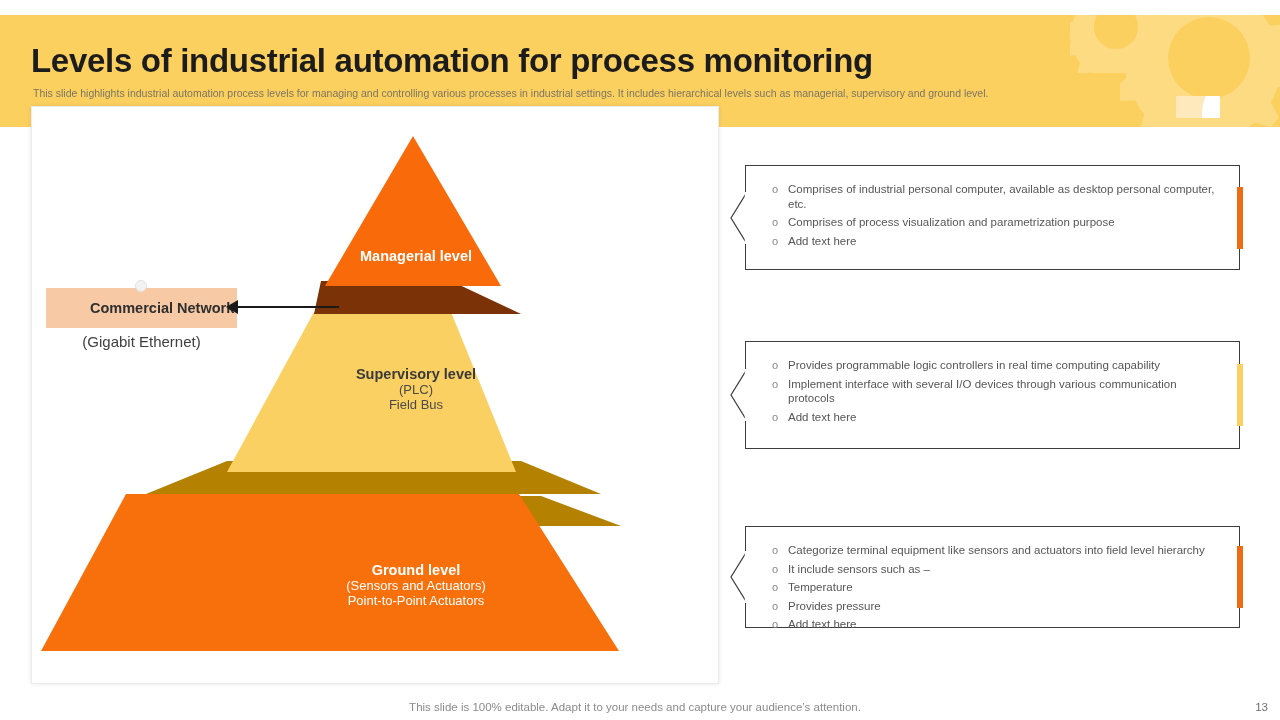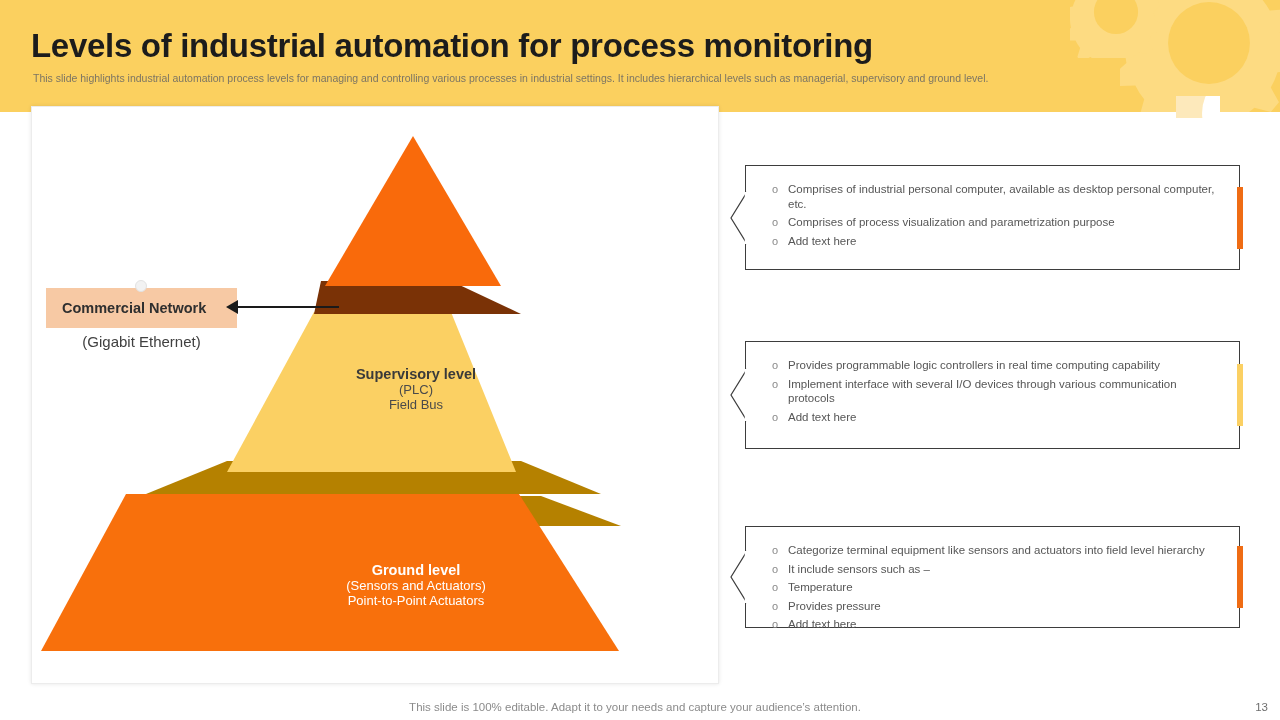--- a/index.html
+++ b/index.html
@@ -6,21 +6,21 @@
   html,body { width:1280px; height:720px; }
   body {
     font-family: "Liberation Sans", sans-serif;
     background:#ffffff;
     position:relative;
     overflow:hidden;
   }
 
   
   #header {
-    position:absolute; left:0; top:0; width:1280px; height:112px;
+    position:absolute; left:0; top:15px; width:1280px; height:112px;
     background:#fbd05f;
     overflow:hidden;
   }
   #gear-big {
     position:absolute; right:-18px; top:-46px;
     width:178px; height:178px;
     color:#fddb82;
   }
   #gear-small {
     position:absolute; right:118px; top:-34px;
@@ -65,21 +65,21 @@
   
   #txt-managerial { left:0; top:142px; }
   #txt-supervisory { left:0; top:260px; color:#4a4a4a; }
   #txt-supervisory .lvl-title { color:#3a3a3a; }
   #txt-ground { left:0; top:456px; }
 
   
   #commercial-box {
     position:absolute; left:46px; top:288px; width:191px; height:40px;
     background:#f7c9a4;
-    display:flex; align-items:center;
+    display:flex; align-items:center;padding-left:28px;
   }
   #commercial-label {
     font-size:14.5px; font-weight:bold; color:#2f2f2f;
     padding-left:16px;
   }
   #commercial-dot {
     position:absolute; left:135px; top:280px;
     width:12px; height:12px; border-radius:50%;
     background:#f2f2f2; border:1px solid #e2e2e2;
   }
@@ -179,20 +179,21 @@
     <polygon points="196,355 490,355 570,388 115,388" fill="#b58100"></polygon>
 
     <polygon points="283,206 420,206 485,366 196,366" fill="#fbd063"></polygon>
 
     <polygon points="290,175 420,175 490,208 283,208" fill="#7a3206"></polygon>
 
     <polygon points="382,30 470,180 294,180" fill="#f96a0b"></polygon>
   </svg>
 
   <div class="lvl-label" id="txt-managerial" style="width:770px;">
+    <div class="lvl-title">Managerial level</div>
   </div>
 
   <div class="lvl-label" id="txt-supervisory" style="width:770px;">
     <div class="lvl-title">Supervisory level</div>
     <div class="lvl-sub">(PLC)</div>
     <div class="lvl-sub">Field Bus</div>
   </div>
 
   <div class="lvl-label" id="txt-ground" style="width:770px;">
     <div class="lvl-title">Ground level</div>

